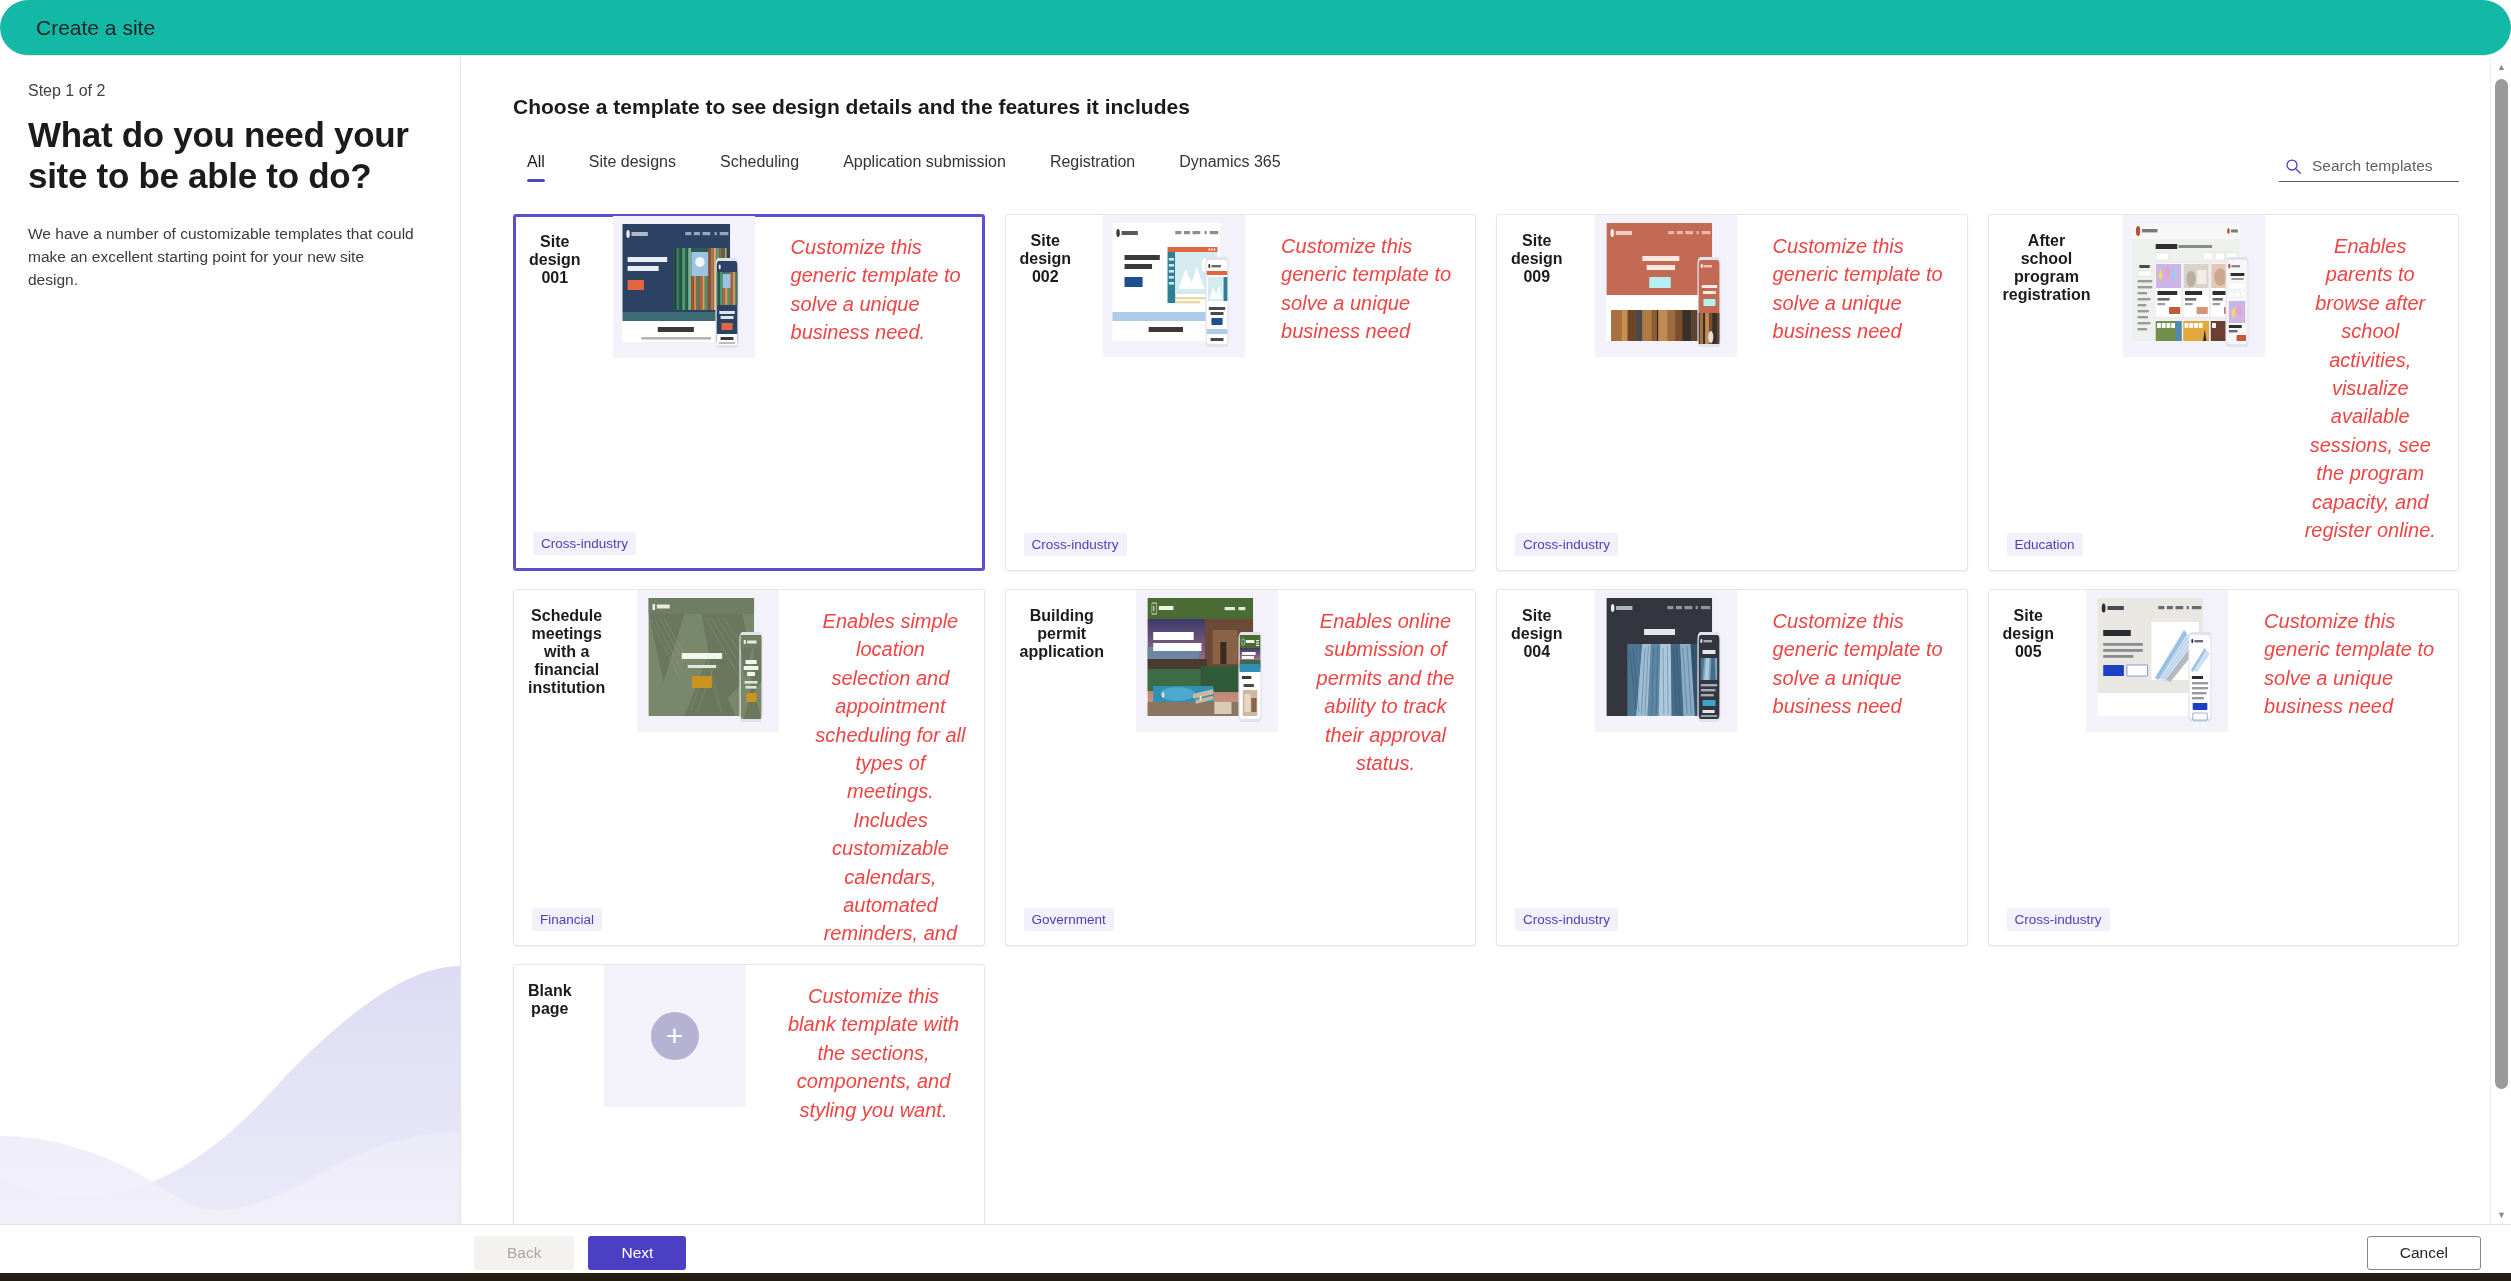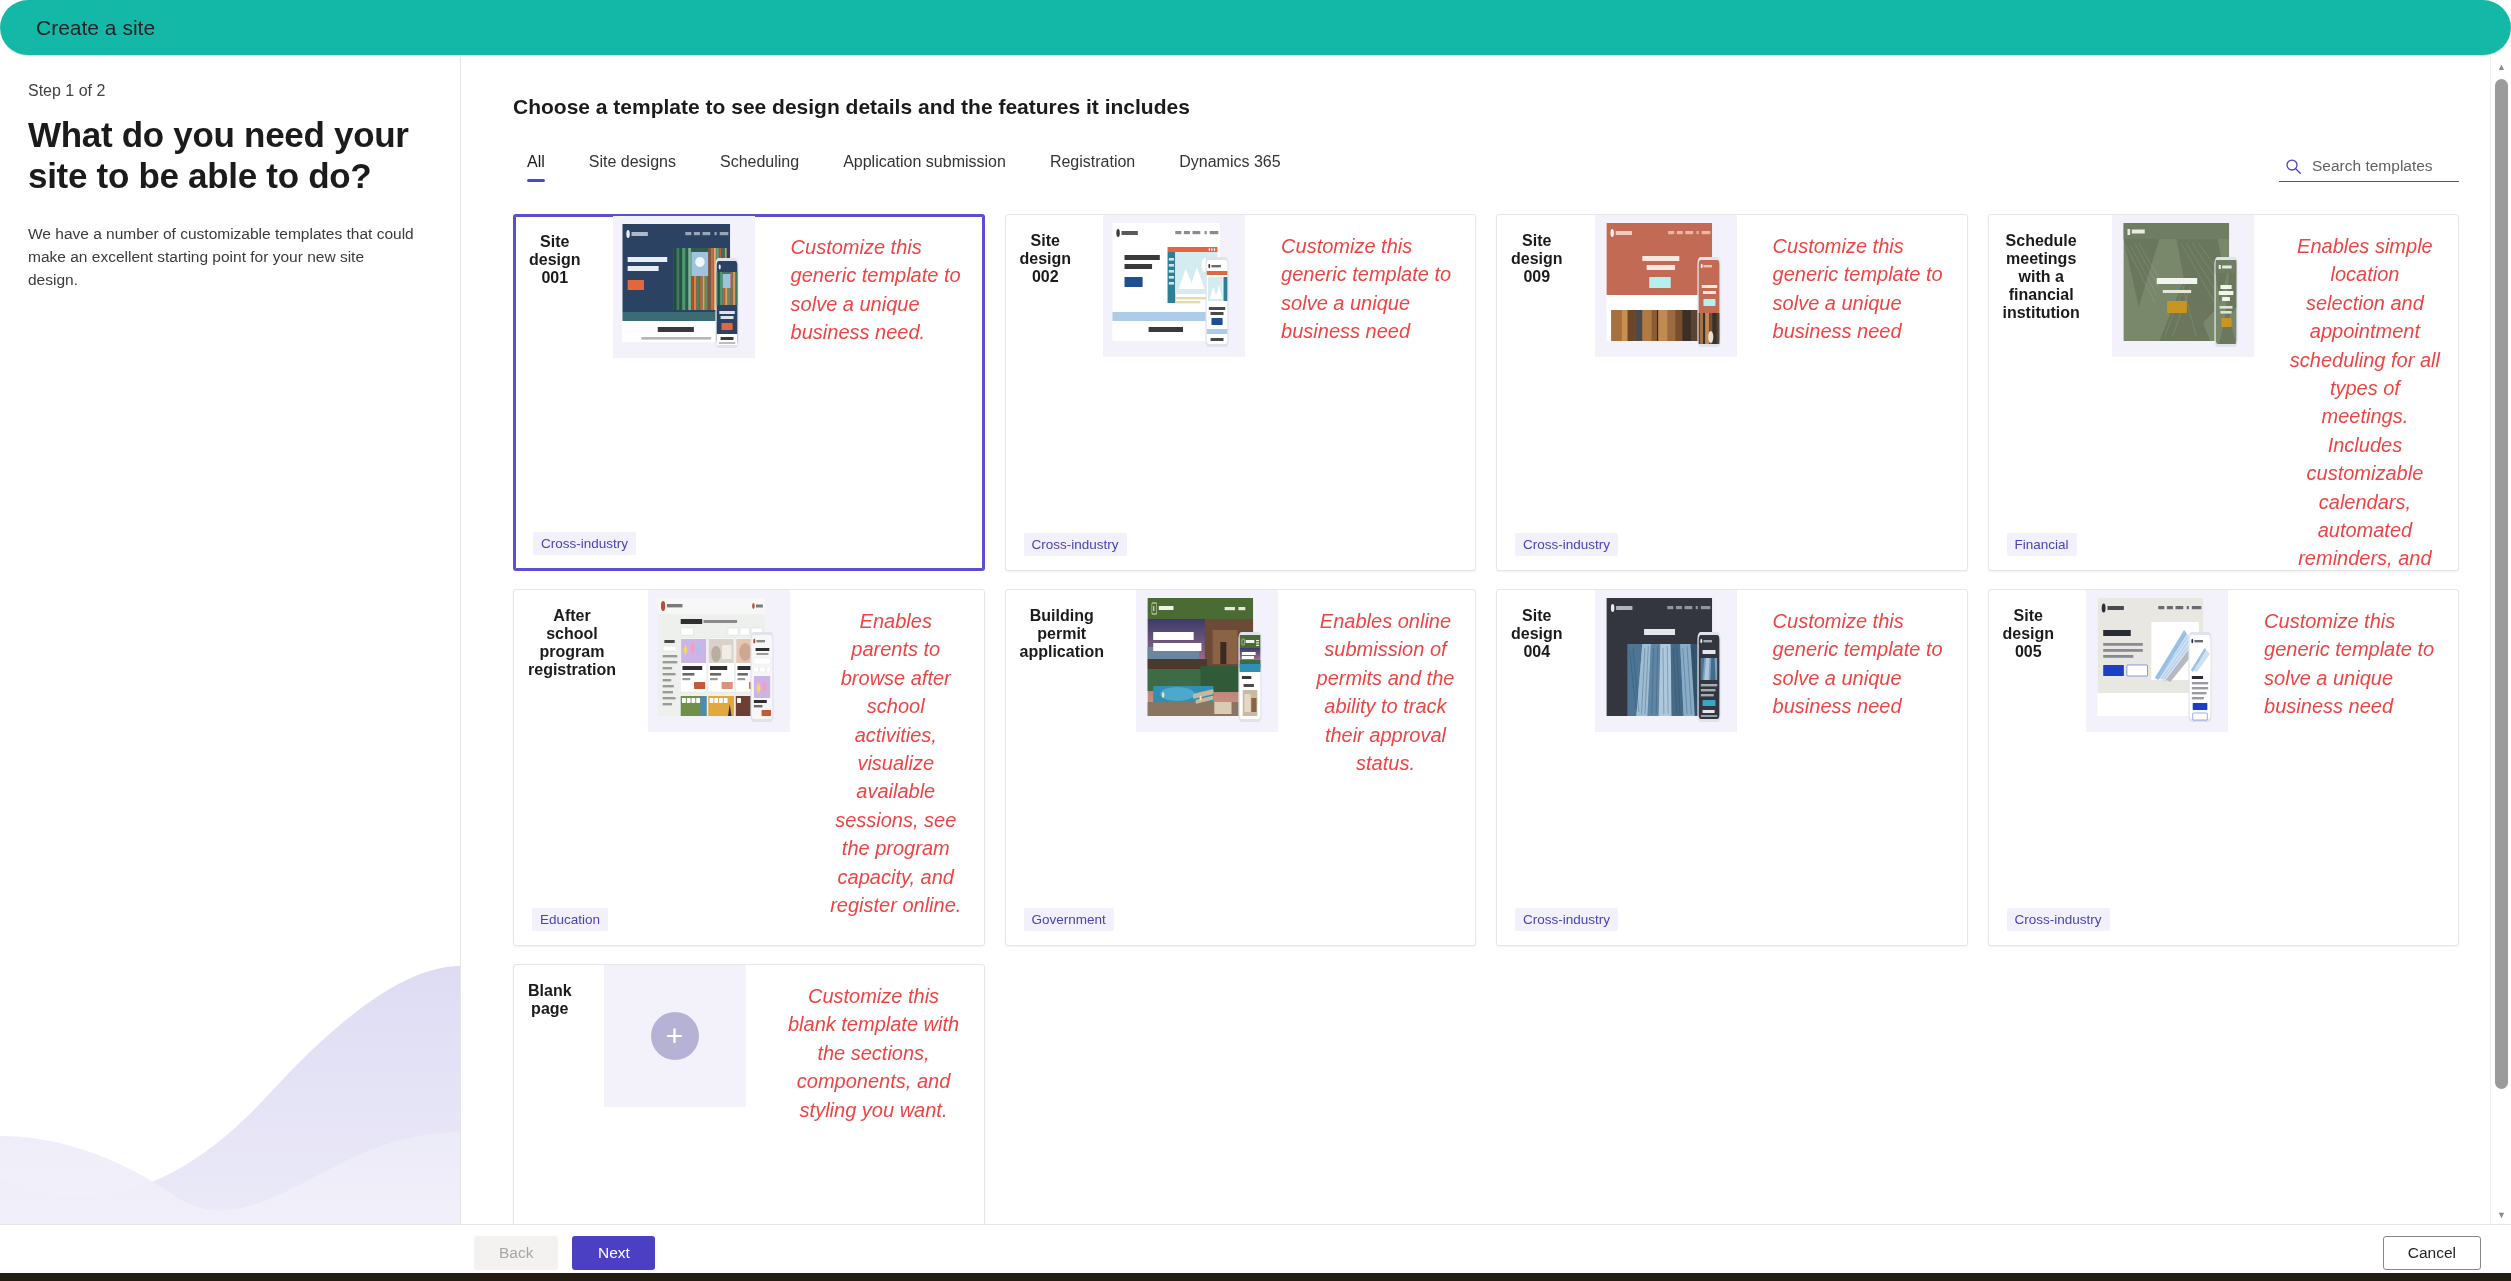--- a/index.html
+++ b/index.html
@@ -110,21 +110,21 @@
 
   
   .footer {
     position: absolute; left: 0; bottom: 0; width: 2511px; height: 57px;
     background: #ffffff; border-top: 1px solid #e5e5e5;
     display: flex; align-items: center; z-index: 10;
   }
   .footer-left { margin-left: 474px; display: flex; gap: 14px; }
   .footer-right { margin-left: auto; margin-right: 30px; }
   .btn {
-    font-size: 15.5px; padding: 0 24px; height: 34px; border-radius: 3px;
+    font-size: 15.5px; padding: 0 32px; height: 34px; border-radius: 3px;
     display: inline-flex; align-items: center; justify-content: center;
     cursor: pointer; border: 1px solid transparent; font-family: inherit;
   }
   .btn-back { background: #f3f2f1; color: #a6a6a6; min-width: 83px; }
   .btn-next { background: #4b3fc4; color: #ffffff; min-width: 83px; }
   .btn-cancel { background: #ffffff; color: #242424; border: 1px solid #8a8886; min-width: 90px; }
 
   
   .scrollbar {
     position: absolute; right: 0; top: 57px; width: 21px; height: 1168px;
@@ -369,74 +369,20 @@
                 <rect x="273" y="98" width="10" height="31" fill="#3a3027"></rect>
                 <circle cx="269" cy="122" r="6" fill="#e8e0d4"></circle>
               </g>
             </svg>
           </div>
           <div class="card-desc left-al">Customize this generic template to solve a unique business need</div>
           <div class="tag">Cross-industry</div>
         </div>
 
         <div class="card">
-          <div class="card-title">Schedule meetings with a financial institution</div>
-          <div class="thumb">
-            <svg viewBox="0 0 330 142" preserveAspectRatio="none">
-              <rect x="0" y="0" width="330" height="142" fill="#f3f2fb"></rect>
-              <rect x="27" y="8" width="245" height="118" fill="#79876b"></rect>
-              <rect x="27" y="8" width="245" height="16" fill="#6f7d62"></rect>
-              <rect x="36" y="14" width="6" height="6" fill="#e8ecdf"></rect>
-              <rect x="46" y="14.5" width="30" height="4" fill="#e8ecdf"></rect>
-              <g opacity="0.55" fill="#5e6b51">
-                <path d="M27,24 L110,24 L62,92 Z"></path>
-                <path d="M150,24 L245,24 L272,80 L190,118 Z"></path>
-                <path d="M110,126 L170,62 L228,126 Z"></path>
-              </g>
-              <g opacity="0.35" stroke="#c8d0bc" stroke-width="0.7">
-                <line x1="32" y1="30" x2="100" y2="88"></line>
-                  <line x1="42" y1="30" x2="104" y2="80"></line>
-                <line x1="52" y1="28" x2="108" y2="72"></line>
-                  <line x1="62" y1="28" x2="110" y2="64"></line>
-                <line x1="160" y1="28" x2="250" y2="96"></line>
-                  <line x1="172" y1="28" x2="258" y2="88"></line>
-                <line x1="186" y1="28" x2="264" y2="78"></line>
-                  <line x1="200" y1="28" x2="268" y2="68"></line>
-                <line x1="124" y1="120" x2="172" y2="66"></line>
-                  <line x1="140" y1="122" x2="182" y2="72"></line>
-                <line x1="196" y1="122" x2="164" y2="70"></line>
-              </g>
-              <rect x="104" y="63" width="94" height="6" fill="#f2f4ee"></rect>
-              <rect x="118" y="75" width="66" height="3" fill="#e2e7da"></rect>
-              <rect x="128" y="86" width="46" height="12" rx="1" fill="#c9941f"></rect>
-              <g>
-                <rect x="238" y="42" width="54" height="90" rx="7" fill="#dfe4ec"></rect>
-                <rect x="241" y="45" width="48" height="84" rx="5" fill="#79876b"></rect>
-                <rect x="241" y="45" width="48" height="13" fill="#6f7d62"></rect>
-                <rect x="248" y="50" width="5" height="4" fill="#e8ecdf"></rect>
-                <rect x="256" y="50.5" width="22" height="3" fill="#e8ecdf"></rect>
-                <g opacity="0.5" fill="#5e6b51">
-                  <path d="M241,58 L268,58 L250,88 Z"></path>
-                  <path d="M272,58 L289,58 L289,92 L262,108 Z"></path>
-                  <path d="M248,129 L268,96 L289,129 Z"></path>
-                </g>
-                <rect x="252" y="70" width="26" height="4" fill="#f2f4ee"></rect>
-                <rect x="248" y="76" width="34" height="4" fill="#f2f4ee"></rect>
-                <rect x="256" y="82" width="18" height="4" fill="#f2f4ee"></rect>
-                <rect x="250" y="91" width="30" height="2.6" fill="#dfe5d6"></rect>
-                <rect x="252" y="96" width="26" height="2.6" fill="#dfe5d6"></rect>
-                <rect x="254" y="103" width="24" height="9" rx="1" fill="#c9941f"></rect>
-              </g>
-            </svg>
-          </div>
-          <div class="card-desc">Enables simple location selection and appointment scheduling for all types of meetings. Includes customizable calendars, automated reminders, and more.</div>
-          <div class="tag">Financial</div>
-        </div>
-
-        <div class="card">
           <div class="card-title">After school program registration</div>
           <div class="thumb">
             <svg viewBox="0 0 330 142" preserveAspectRatio="none">
               <rect x="0" y="0" width="330" height="142" fill="#f3f2fb"></rect>
               <rect x="22" y="8" width="250" height="118" fill="#eef0ee"></rect>
               <rect x="22" y="8" width="250" height="16" fill="#f6f7f6"></rect>
               <circle cx="35" cy="16" r="5" fill="#b4503c"></circle>
               <rect x="44" y="14" width="36" height="3.4" fill="#7a7a7a"></rect>
               <circle cx="245" cy="16" r="3" fill="#b4503c"></circle>
               <rect x="251" y="14.5" width="16" height="3" fill="#7a7a7a"></rect>
@@ -528,20 +474,74 @@
                 <rect x="246" y="115" width="20" height="2.4" fill="#6a6a6a"></rect>
                 <rect x="264" y="120" width="22" height="6" rx="1" fill="#c35a3a"></rect>
               </g>
             </svg>
           </div>
           <div class="card-desc">Enables parents to browse after school activities, visualize available sessions, see the program capacity, and register online.</div>
           <div class="tag">Education</div>
         </div>
 
         <div class="card">
+          <div class="card-title">Schedule meetings with a financial institution</div>
+          <div class="thumb">
+            <svg viewBox="0 0 330 142" preserveAspectRatio="none">
+              <rect x="0" y="0" width="330" height="142" fill="#f3f2fb"></rect>
+              <rect x="27" y="8" width="245" height="118" fill="#79876b"></rect>
+              <rect x="27" y="8" width="245" height="16" fill="#6f7d62"></rect>
+              <rect x="36" y="14" width="6" height="6" fill="#e8ecdf"></rect>
+              <rect x="46" y="14.5" width="30" height="4" fill="#e8ecdf"></rect>
+              <g opacity="0.55" fill="#5e6b51">
+                <path d="M27,24 L110,24 L62,92 Z"></path>
+                <path d="M150,24 L245,24 L272,80 L190,118 Z"></path>
+                <path d="M110,126 L170,62 L228,126 Z"></path>
+              </g>
+              <g opacity="0.35" stroke="#c8d0bc" stroke-width="0.7">
+                <line x1="32" y1="30" x2="100" y2="88"></line>
+                  <line x1="42" y1="30" x2="104" y2="80"></line>
+                <line x1="52" y1="28" x2="108" y2="72"></line>
+                  <line x1="62" y1="28" x2="110" y2="64"></line>
+                <line x1="160" y1="28" x2="250" y2="96"></line>
+                  <line x1="172" y1="28" x2="258" y2="88"></line>
+                <line x1="186" y1="28" x2="264" y2="78"></line>
+                  <line x1="200" y1="28" x2="268" y2="68"></line>
+                <line x1="124" y1="120" x2="172" y2="66"></line>
+                  <line x1="140" y1="122" x2="182" y2="72"></line>
+                <line x1="196" y1="122" x2="164" y2="70"></line>
+              </g>
+              <rect x="104" y="63" width="94" height="6" fill="#f2f4ee"></rect>
+              <rect x="118" y="75" width="66" height="3" fill="#e2e7da"></rect>
+              <rect x="128" y="86" width="46" height="12" rx="1" fill="#c9941f"></rect>
+              <g>
+                <rect x="238" y="42" width="54" height="90" rx="7" fill="#dfe4ec"></rect>
+                <rect x="241" y="45" width="48" height="84" rx="5" fill="#79876b"></rect>
+                <rect x="241" y="45" width="48" height="13" fill="#6f7d62"></rect>
+                <rect x="248" y="50" width="5" height="4" fill="#e8ecdf"></rect>
+                <rect x="256" y="50.5" width="22" height="3" fill="#e8ecdf"></rect>
+                <g opacity="0.5" fill="#5e6b51">
+                  <path d="M241,58 L268,58 L250,88 Z"></path>
+                  <path d="M272,58 L289,58 L289,92 L262,108 Z"></path>
+                  <path d="M248,129 L268,96 L289,129 Z"></path>
+                </g>
+                <rect x="252" y="70" width="26" height="4" fill="#f2f4ee"></rect>
+                <rect x="248" y="76" width="34" height="4" fill="#f2f4ee"></rect>
+                <rect x="256" y="82" width="18" height="4" fill="#f2f4ee"></rect>
+                <rect x="250" y="91" width="30" height="2.6" fill="#dfe5d6"></rect>
+                <rect x="252" y="96" width="26" height="2.6" fill="#dfe5d6"></rect>
+                <rect x="254" y="103" width="24" height="9" rx="1" fill="#c9941f"></rect>
+              </g>
+            </svg>
+          </div>
+          <div class="card-desc">Enables simple location selection and appointment scheduling for all types of meetings. Includes customizable calendars, automated reminders, and more.</div>
+          <div class="tag">Financial</div>
+        </div>
+
+        <div class="card">
           <div class="card-title">Building permit application</div>
           <div class="thumb">
             <svg viewBox="0 0 330 142" preserveAspectRatio="none">
               <rect x="0" y="0" width="330" height="142" fill="#f3f2fb"></rect>
               <rect x="27" y="8" width="245" height="118" fill="#ffffff"></rect>
               <rect x="27" y="8" width="245" height="21" fill="#4a6b33"></rect>
               <rect x="37" y="13" width="11" height="11" rx="1" fill="none" stroke="#dfe7d4" stroke-width="1.2"></rect>
               <rect x="40" y="16" width="2.5" height="5" fill="#dfe7d4"></rect>
               <rect x="53" y="16" width="34" height="4" fill="#eef3e7"></rect>
               <rect x="206" y="17" width="24" height="3.2" fill="#e3ead9"></rect>

